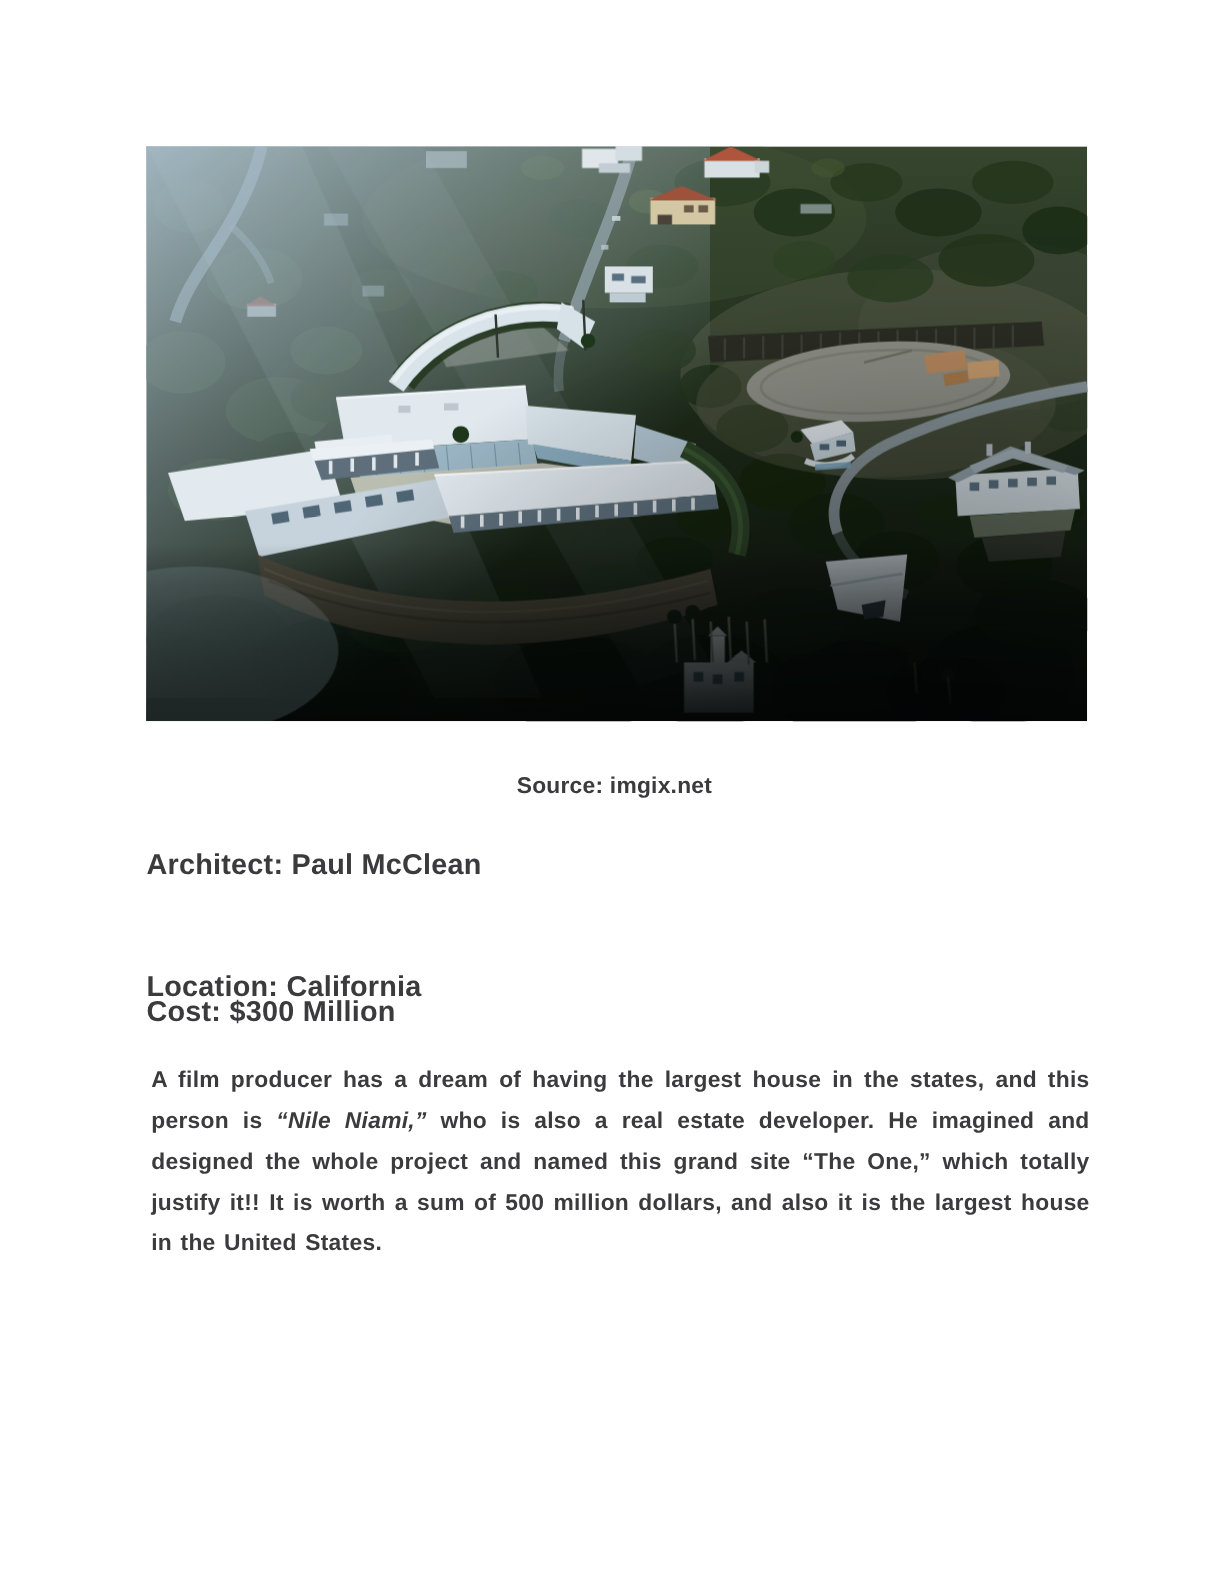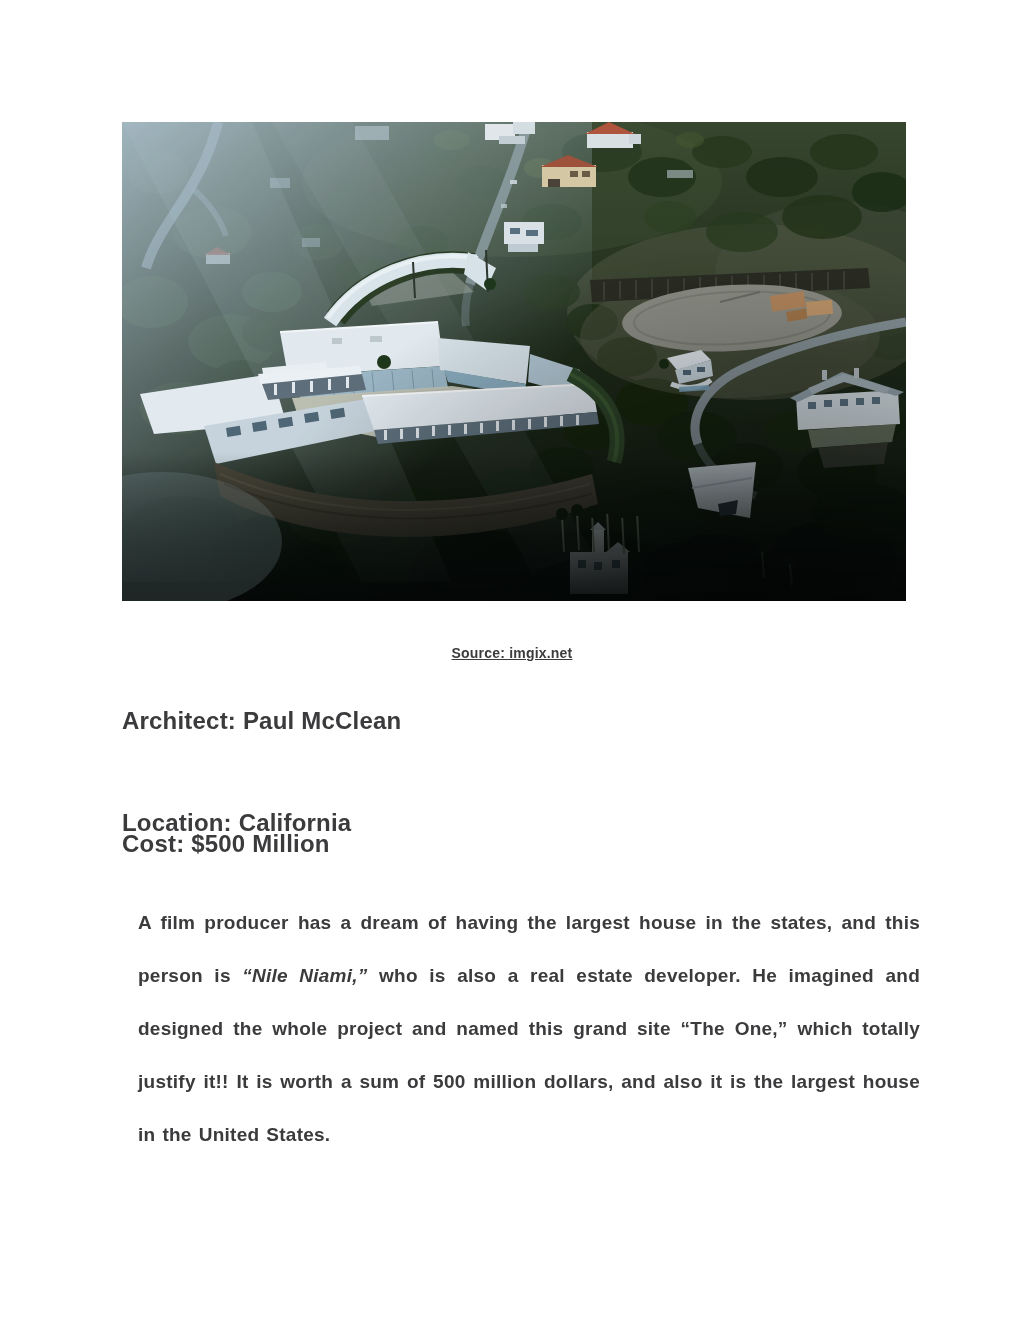--- a/index.html
+++ b/index.html
@@ -5,29 +5,29 @@
   html,body{margin:0;padding:0;background:#ffffff;}
   .page{
     position:relative;width:1024px;height:1325px;background:#ffffff;
     font-family:"Liberation Sans","DejaVu Sans",sans-serif;
     color:#3b3b3d;font-weight:700;overflow:hidden;
   }
   .photo{position:absolute;left:122px;top:122px;width:784px;height:479px;margin:0;}
   .photo svg{display:block;width:100%;height:100%;}
   .caption{
     position:absolute;left:0;top:645px;width:1024px;text-align:center;
-    font-size:14px;letter-spacing:.2px;text-decoration:underline;
+    font-size:19px;letter-spacing:.2px;
   }
   .fact{position:absolute;left:122px;font-size:24px;letter-spacing:.2px;white-space:nowrap;}
   .fact-architect{top:707px}
   .fact-location{top:809px}
   .fact-cost{top:830px}
   .body-text{
-    position:absolute;left:122px;top:880px;width:782px;margin:16px;
-    font-size:19px;line-height:53px;text-align:justify;text-justify:inter-word;
+    position:absolute;left:122px;top:880px;width:782px;margin:4px;
+    font-size:19px;line-height:34px;text-align:justify;text-justify:inter-word;
     letter-spacing:.25px;word-spacing:1.5px;
   }
   .body-text em{font-style:italic;}
 </style>
 </head>
 <body>
 
 <div class="page">
 
   <figure class="photo">
@@ -351,17 +351,17 @@
         <ellipse cx="40" cy="420" rx="120" ry="70" fill="#9db0ba" opacity=".18"></ellipse>
         <rect x="0" y="0" width="784" height="479" fill="#46607e" opacity=".04"></rect>
       </g>
     </svg>
   </figure>
 
   <div class="caption">Source: imgix.net</div>
 
   <div class="fact fact-architect">Architect: Paul McClean</div>
   <div class="fact fact-location">Location: California</div>
-  <div class="fact fact-cost">Cost: $500 Million</div>
+  <div class="fact fact-cost">Cost: $300 Million</div>
 
   <p class="body-text"><span>A film producer has a dream of having the largest house in the states, and this person is </span><em>“Nile Niami,”</em><span> who is also a real estate developer. He imagined and designed the whole project and named this grand site “The One,” which totally justify it!! It is worth a sum of 500 million dollars, and also it is the largest house in the United States.</span></p>
 
 </div>
 
 </body></html>

